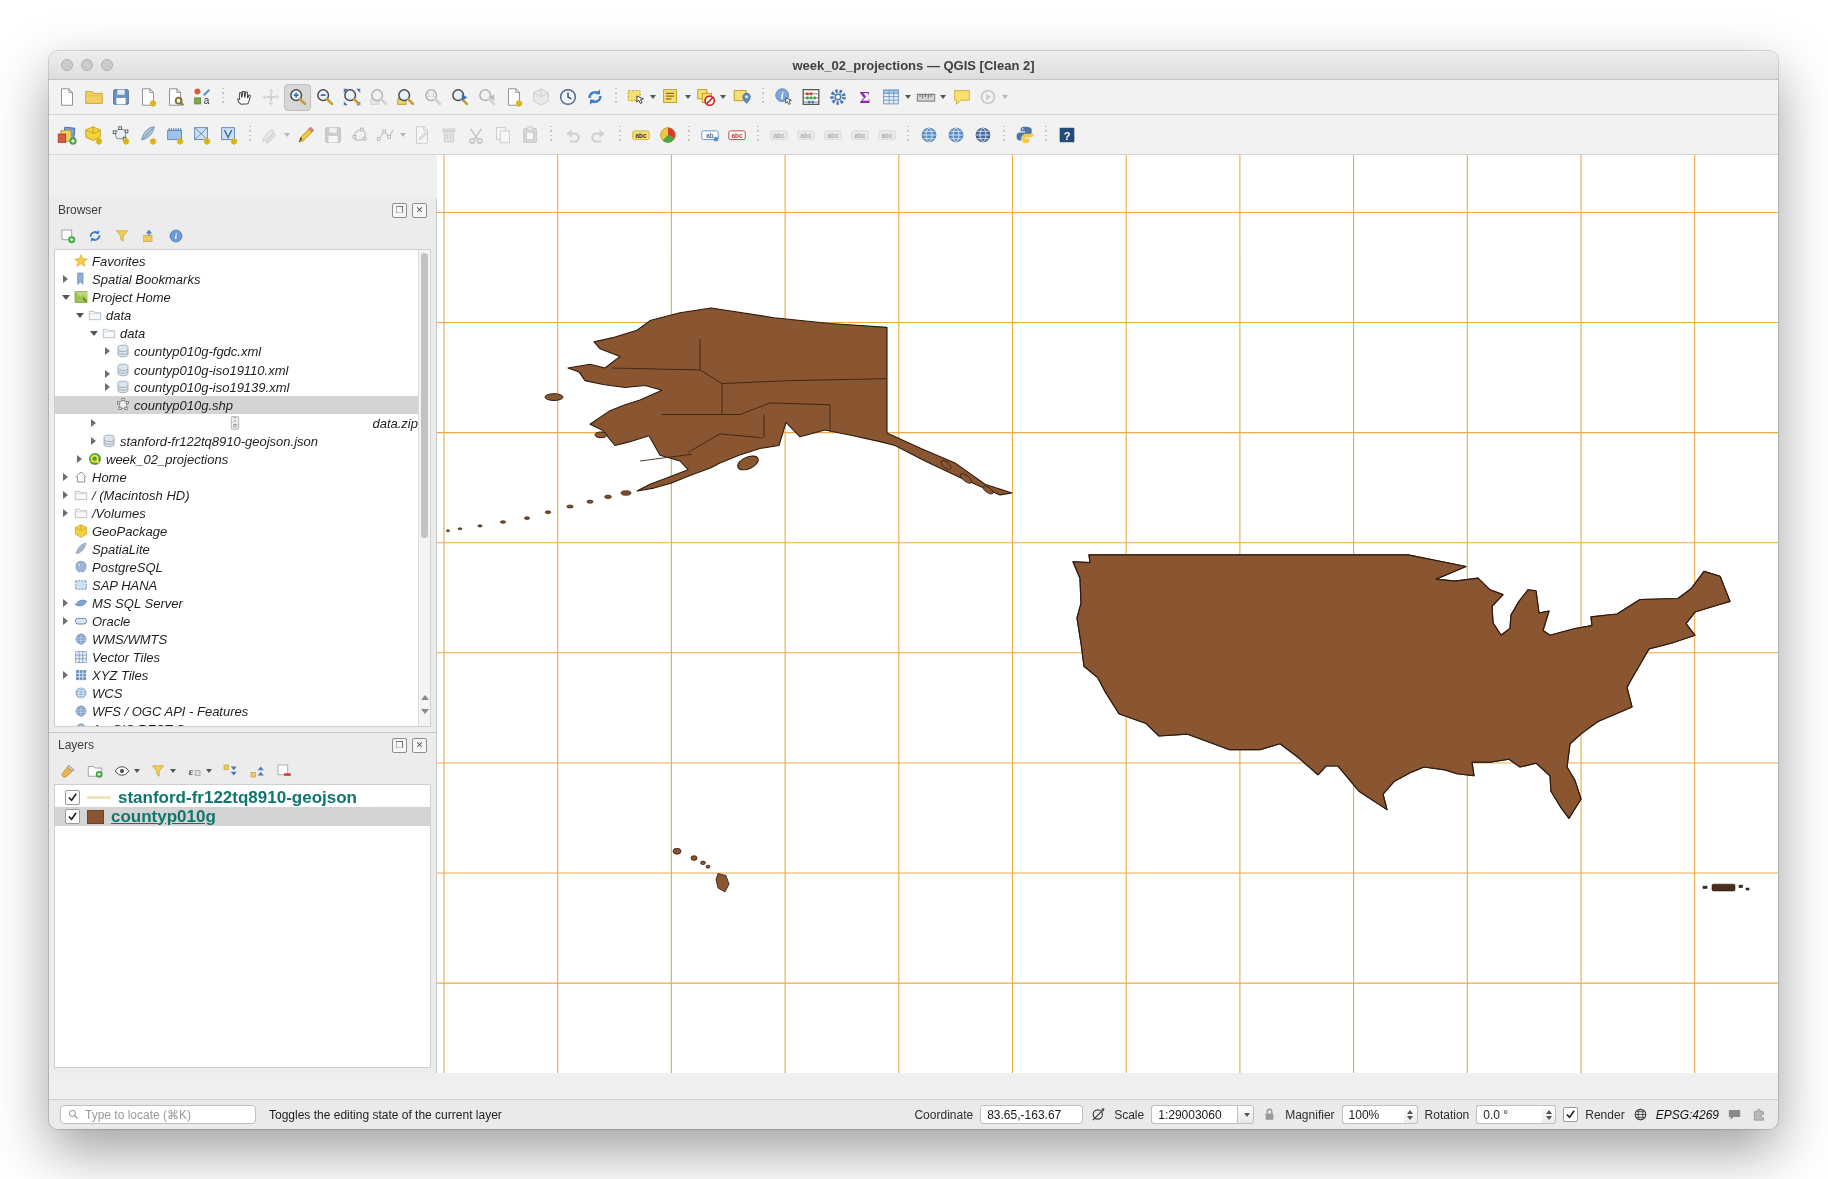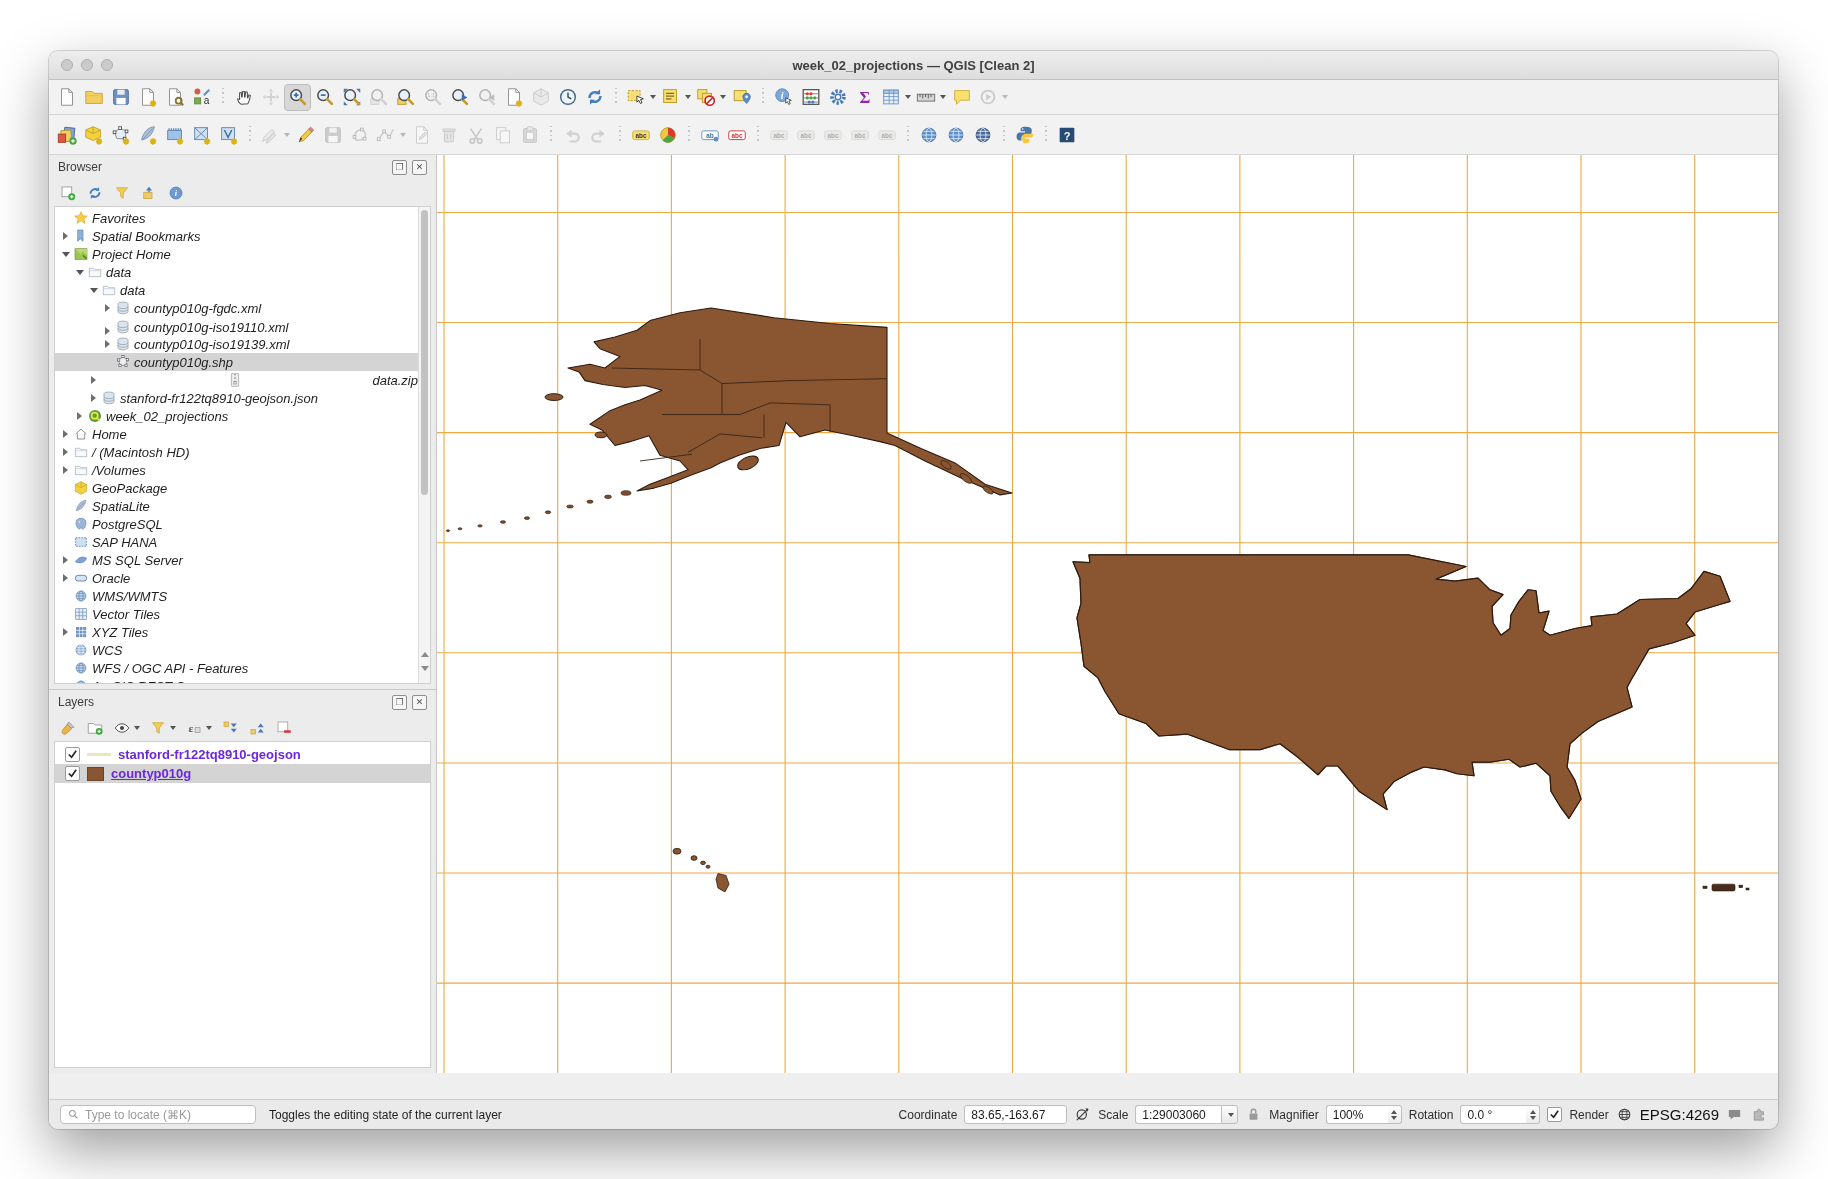--- a/index.html
+++ b/index.html
@@ -20,21 +20,21 @@
   .tbtn{height:27px;min-width:27px;padding:0 1px;display:flex;align-items:center;justify-content:center;
     border-radius:4px;border:1px solid transparent;box-sizing:border-box;}
   .tbtn svg{display:block;}
   .tbtn.active{background:#d7d7d7;border-color:#bdbdbd;}
   .tbtn.disabled{filter:grayscale(.95) opacity(.38);}
   .tsep{width:9px;height:22px;margin:0 3px;background:repeating-linear-gradient(to bottom,#c6c6c6 0 1.5px,transparent 1.5px 4.5px);
     background-size:2px 80%;background-repeat:no-repeat;background-position:center;}
   .dd{width:0;height:0;border-left:3.5px solid transparent;border-right:3.5px solid transparent;border-top:4.5px solid #555;margin-left:3px;}
   
   .main{flex:1;display:flex;min-height:0;}
-  .leftcol{width:387px;flex:0 0 auto;background:#ececec;border-right:1px solid #c6c6c6;display:flex;flex-direction:column;}
+  .leftcol{width:387px;flex:0 0 auto;background:#ececec;border-right:1px solid #c6c6c6;display:flex;flex-direction:column;margin-top:43px;}
   .panel{display:flex;flex-direction:column;min-height:0;}
   .panel.browser{height:534px;flex:0 0 auto;}
   .panel.layers{flex:1;border-top:1px solid #c9c9c9;}
   .phead{height:24px;display:flex;align-items:center;padding:0 9px;font-size:12px;color:#3d3d3d;flex:0 0 auto;}
   .phead .ptitle{flex:1;}
   .pbtn{width:13px;height:13px;border:1px solid #8e8e8e;border-radius:2px;background:#f6f6f6;margin-left:5px;
     display:flex;align-items:center;justify-content:center;font-size:9px;color:#555;line-height:1;}
   .ptools{height:27px;display:flex;align-items:center;gap:9px;padding:0 10px;flex:0 0 auto;}
   .ptools .pti{display:flex;align-items:center;}
   .treewrap{flex:1;background:#ffffff;border:1px solid #cfcfcf;margin:0 5px 5px 5px;position:relative;overflow:hidden;}
@@ -46,21 +46,21 @@
   .exp.c i{border-top:4px solid transparent;border-bottom:4px solid transparent;border-left:5px solid #6e6e6e;}
   .exp.e i{border-left:4px solid transparent;border-right:4px solid transparent;border-top:5px solid #555;}
   .ticon{width:17px;flex:0 0 17px;display:flex;align-items:center;justify-content:center;margin-right:3px;}
   .scrollbar{position:absolute;top:0;right:0;bottom:0;width:11px;background:#f4f4f4;border-left:1px solid #dcdcdc;}
   .thumb{position:absolute;left:1.5px;width:7px;border-radius:4px;background:#c2c2c2;}
   .sarr{position:absolute;left:2px;width:0;height:0;border-left:4px solid transparent;border-right:4px solid transparent;}
   .sarr.up{border-bottom:5px solid #8a8a8a;}
   .sarr.dn{border-top:5px solid #8a8a8a;}
   
   .lrows{flex:1;background:#ffffff;border:1px solid #cfcfcf;margin:0 5px 5px 5px;padding-top:3px;overflow:hidden;}
-  .lrow{height:19px;display:flex;align-items:center;gap:7px;padding-left:10px;font-size:13px;font-weight:bold;color:#6d28d9;}
+  .lrow{height:19px;display:flex;align-items:center;gap:7px;padding-left:10px;font-size:17px;font-weight:bold;color:#0f766e;}
   .lrow.selected{background:#d4d4d4;}
   .lrow .ulabel{text-decoration:underline;}
   .cbox{width:13px;height:13px;background:#fff;border:1px solid #9a9a9a;border-radius:2px;display:flex;align-items:center;justify-content:center;flex:0 0 13px;}
   .sw-line{width:24px;height:10px;display:flex;align-items:center;flex:0 0 24px;}
   .sw-line i{display:block;width:100%;height:2.5px;background:#eee4bd;}
   .sw-fill{width:17px;height:14px;background:#8a5632;border:1px solid #6e4426;box-sizing:border-box;flex:0 0 17px;}
   
   .mapcanvas{flex:1;position:relative;background:#ffffff;min-width:0;}
   .mapcanvas svg{position:absolute;inset:0;width:100%;height:100%;}
   
@@ -75,21 +75,21 @@
   .combo{display:flex;align-items:stretch;height:19px;}
   .combo .sfield{border-radius:3px 0 0 3px;border-right:none;}
   .combo .cdd{width:17px;border:1px solid #bfbfbf;border-radius:0 3px 3px 0;background:linear-gradient(#fdfdfd,#e8e8e8);
     display:flex;align-items:center;justify-content:center;box-sizing:border-box;}
   .stepper{width:14px;height:19px;border:1px solid #bfbfbf;border-left:none;border-radius:0 3px 3px 0;background:linear-gradient(#fdfdfd,#ececec);
     display:flex;flex-direction:column;align-items:center;justify-content:center;gap:2px;box-sizing:border-box;}
   .stepper i{display:block;width:0;height:0;border-left:3px solid transparent;border-right:3px solid transparent;}
   .stepper .u{border-bottom:4px solid #555;}
   .stepper .d{border-top:4px solid #555;}
   .slabel{color:#2e2e2e;}
-  .crs{font-size:15px;color:#111;}
+  .crs{font-size:12px;color:#111;font-style:italic;}
 </style>
 </head>
 <body>
 
 <div class="window">
   <div class="titlebar">
     <div class="traffic">
       <span class="light"></span>
       <span class="light"></span>
       <span class="light"></span>

